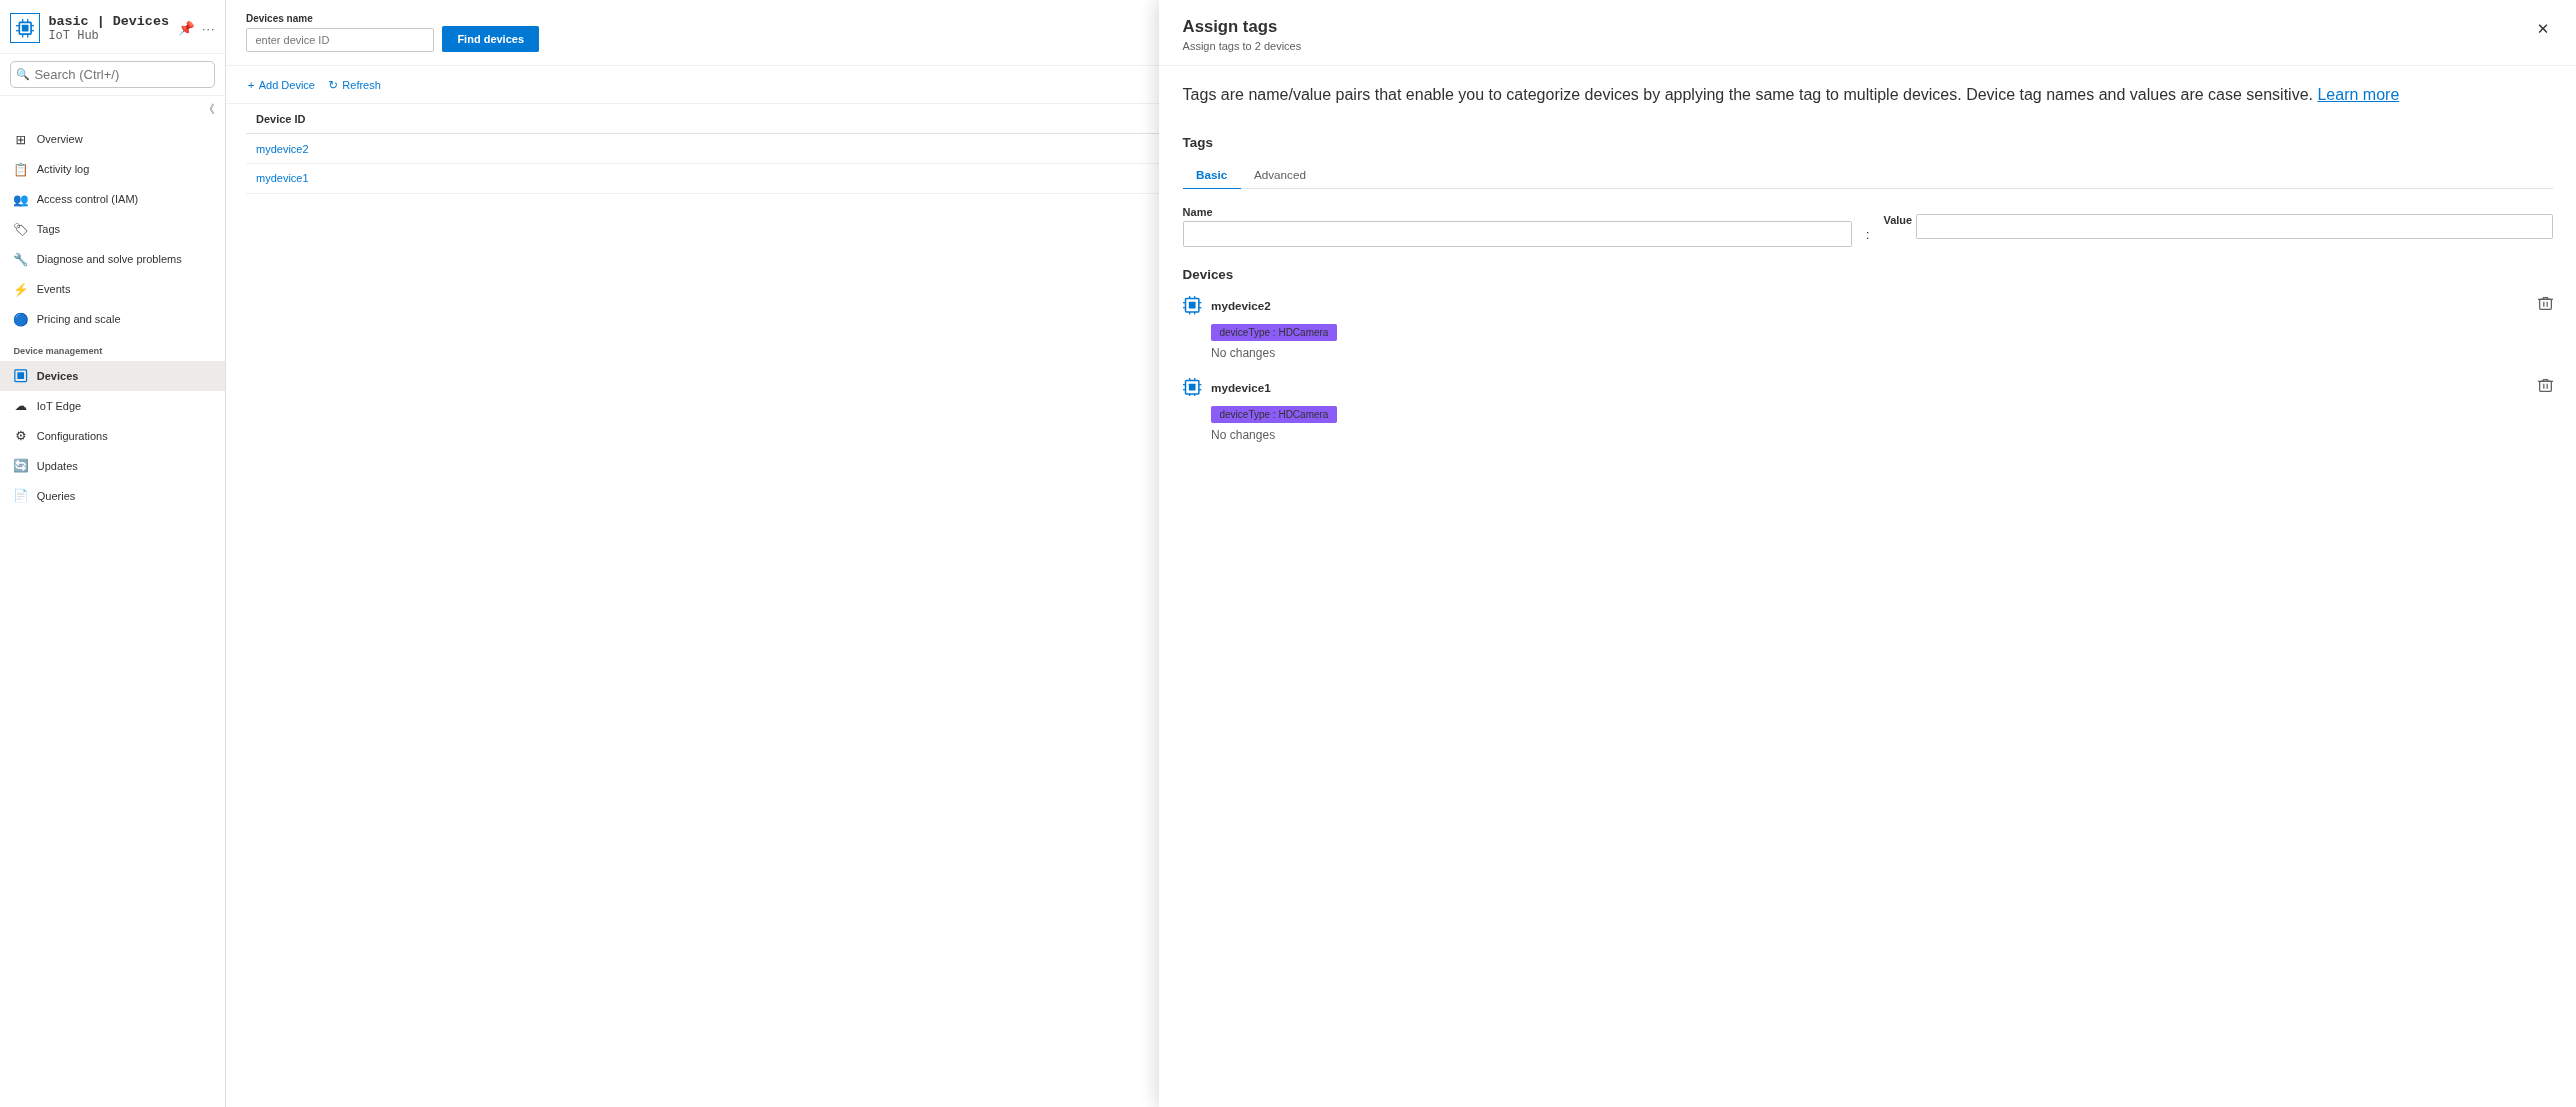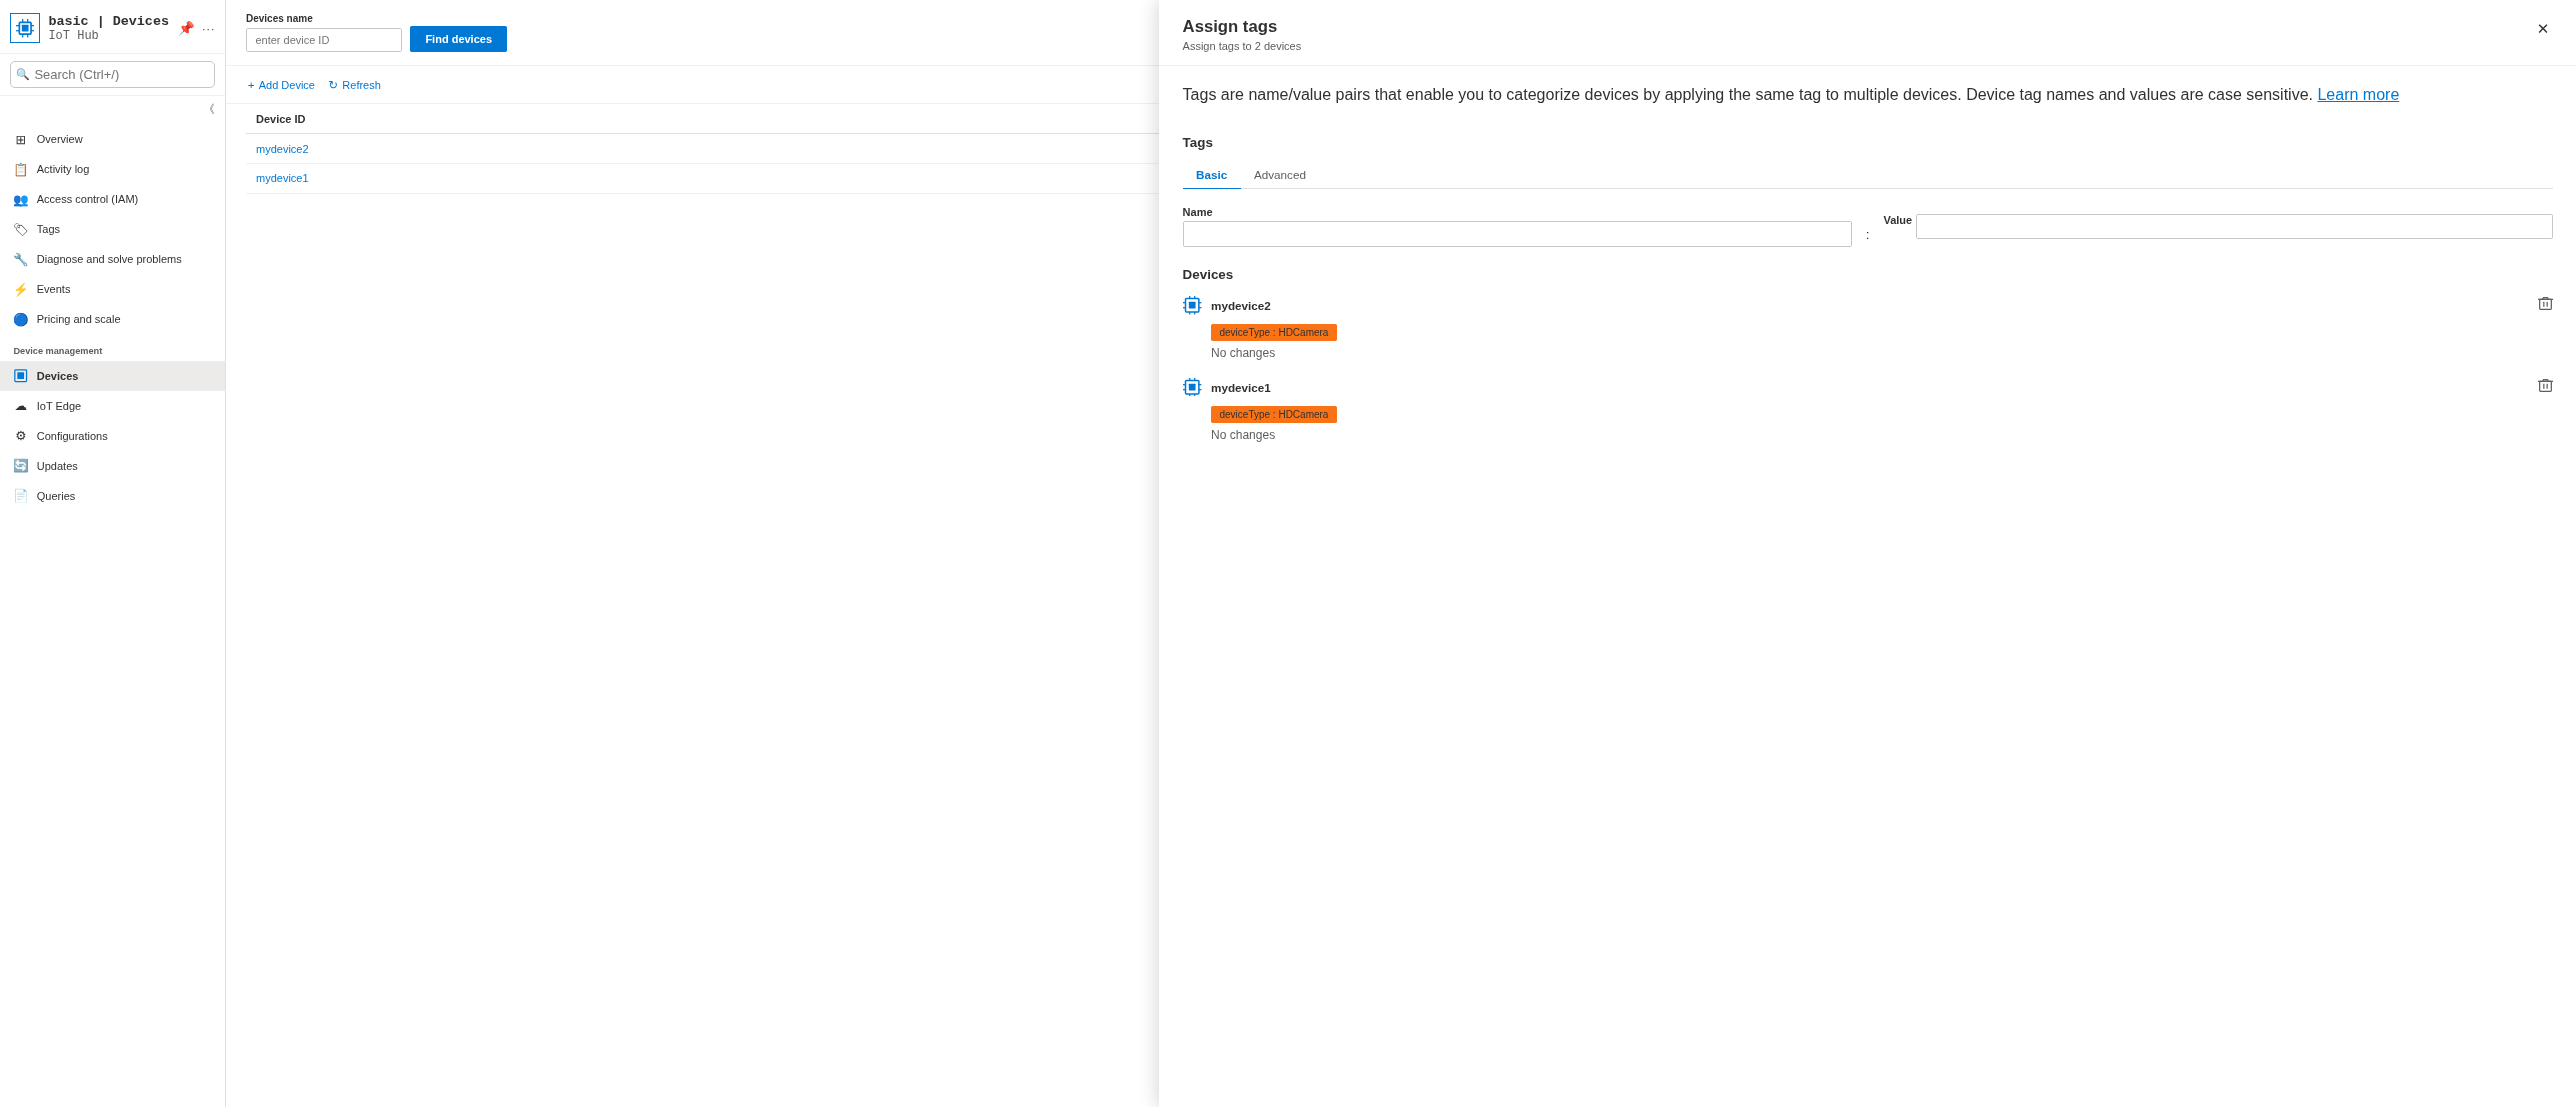--- a/index.html
+++ b/index.html
@@ -71,21 +71,21 @@
       font-size: 9.2px; font-weight: 700; color: #605e5c; text-transform: none;
     }
 
     
     .main-content {
       flex: 1; overflow-y: auto; background: #fff; position: relative;
     }
     .search-row { display: flex; gap: 8.4px; align-items: flex-end; padding: 13.4px 20px; border-bottom: 0.8px solid #f0f0f0; }
     .search-field { display: flex; flex-direction: column; gap: 3.3px; }
     .search-field label { font-size: 10px; font-weight: 600; color: #323130; }
-    .search-field input { padding: 5px 8.4px; border: 0.8px solid #c8c6c4; border-radius: 1.7px; font-size: 11px; width: 156px; color: #a19f9d; }
+    .search-field input { padding: 5px 8.4px; border: 0.8px solid #c8c6c4; border-radius: 1.7px; font-size: 11px; width: 188px; color: #a19f9d; }
     .find-devices-btn {
       background: #0078d4; color: #fff; border: none; padding: 6.7px 15px;
       font-size: 11px; font-weight: 600; border-radius: 1.7px; cursor: pointer;
     }
 
     .toolbar-row { display: flex; gap: 10px; align-items: center; padding: 8.4px 20px; border-bottom: 0.8px solid #f0f0f0; }
     .toolbar-btn { display: flex; align-items: center; gap: 4.2px; font-size: 11px; color: #0078d4; cursor: pointer; background: none; border: none; padding: 3.3px 1.7px; }
     .toolbar-btn .icon { font-size: 11.7px; }
 
     .table-container { padding: 0 20px; }
@@ -136,21 +136,21 @@
     .device-card { margin-bottom: 16.7px; }
     .device-card-header { display: flex; align-items: center; gap: 8.4px; margin-bottom: 8.4px; }
     .device-chip-icon {
       width: 20px; height: 20px;
       display: flex; align-items: center; justify-content: center;
       font-size: 15px; color: #0078d4;
     }
     .device-card-name { font-size: 11.7px; font-weight: 600; }
     .device-tag-badge {
       display: inline-flex; align-items: center; gap: 3.3px;
-      background: #f97316; color: #323130; font-size: 10px;
+      background: #8b5cf6; color: #323130; font-size: 10px;
       padding: 3.3px 8.4px; border-radius: 1.7px; margin-left: 28.5px; margin-bottom: 5px;
     }
     .no-changes { font-size: 12px; color: #605e5c; margin-left: 28.5px; }
     .device-card-delete { margin-left: auto; font-size: 13.4px; color: #605e5c; cursor: pointer; }
 
     .scrollbar-track {
       position: absolute; right: 0; top: 0; bottom: 0; width: 6.7px;
       background: #f3f2f1;
     }
     .scrollbar-thumb {

